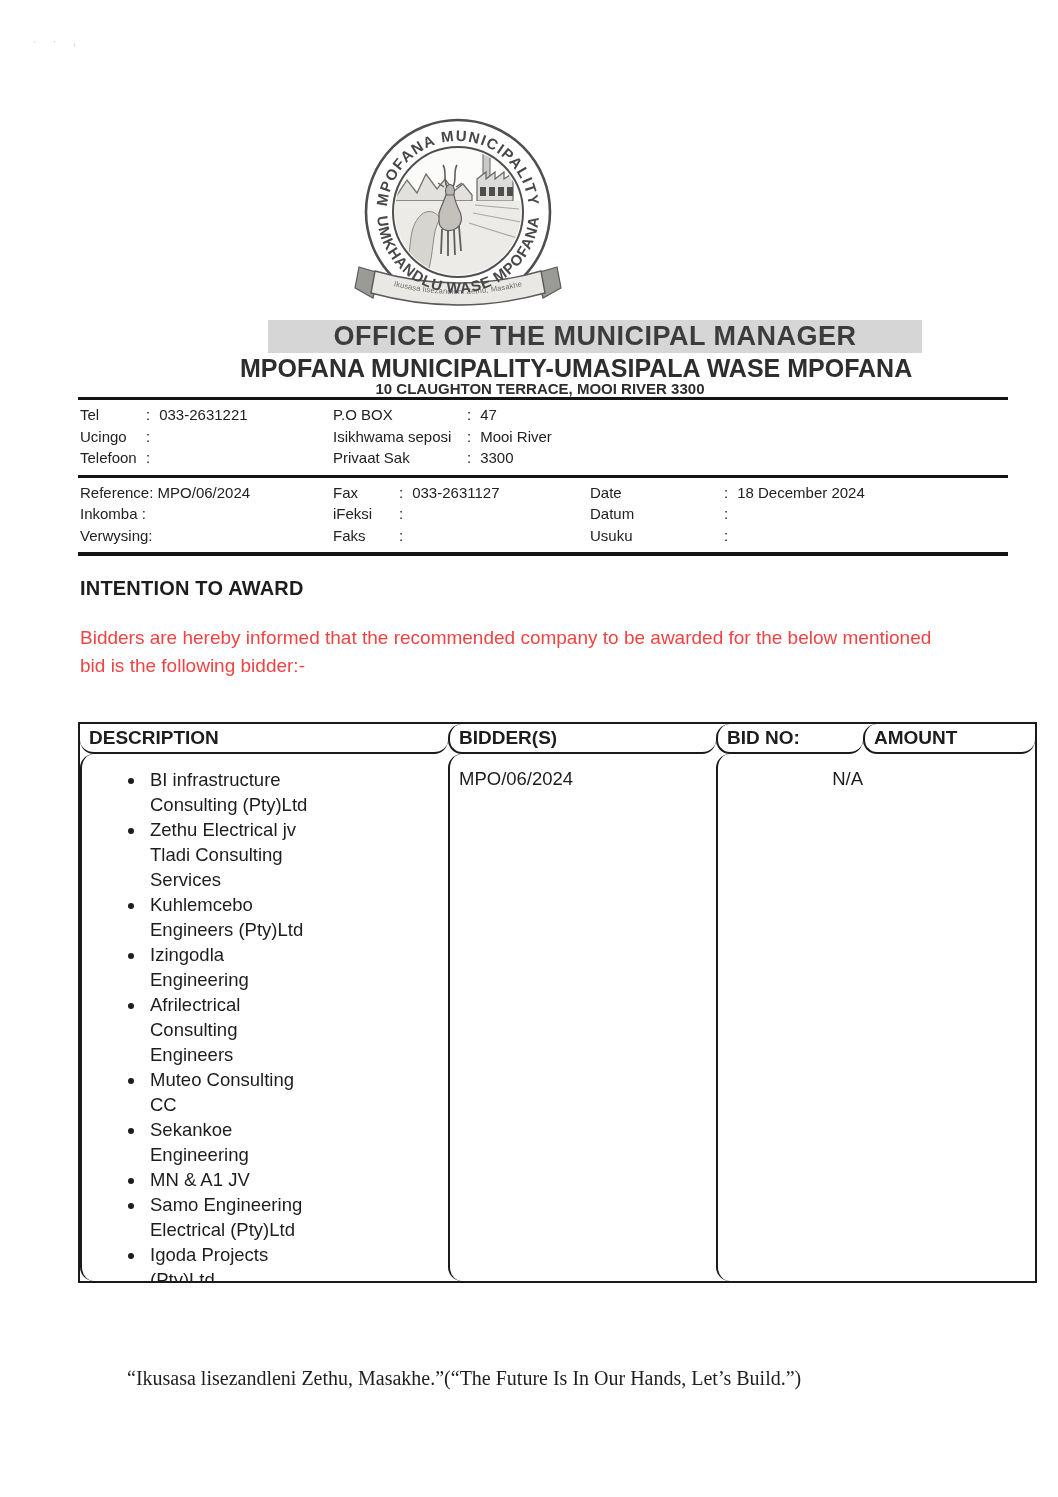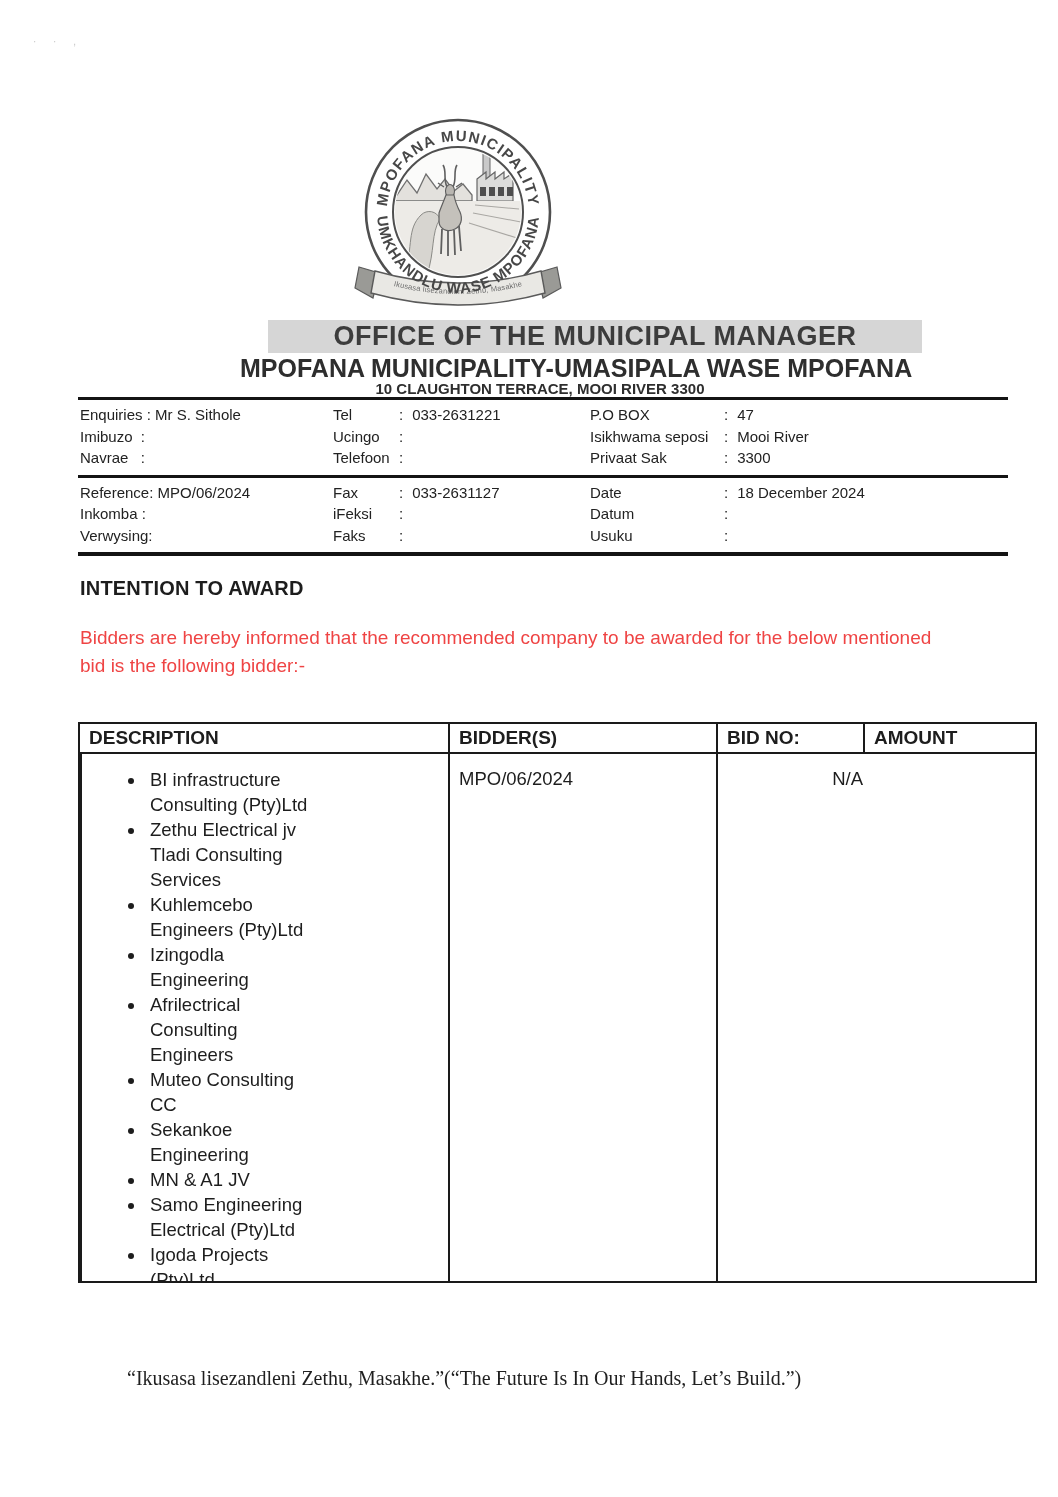--- a/index.html
+++ b/index.html
@@ -49,21 +49,21 @@
   .intent-heading{ position:absolute; left:80px; top:577px; font-weight:bold; font-size:20px; letter-spacing:.2px; }
   .intro{ position:absolute; left:80px; top:624px; width:872px; font-size:19px; line-height:28px; color:#ef4444; }
 
   
   .award{
     position:absolute; left:78px; top:722px; width:959px; height:561px;
     border:2px solid #1a1a1a; display:grid;
     grid-template-columns:368px 268px 147px auto;
     grid-template-rows:30px 1fr;
   }
-  .cell{ overflow:hidden; }
+  .cell{ overflow:hidden;border-radius:14px; }
   .cell.bl{ border-left:2px solid #1a1a1a; }
   .hcell{ font-weight:bold; font-size:19px; padding:3px 0 0 9px; border-bottom:2px solid #1a1a1a; white-space:nowrap; }
   .bcell{ font-size:18.5px; line-height:25px; padding-top:12px; }
   .desc-cell{ padding:5px 26px 0 10px; }
   .bidders-cell ul{ margin:1px 0 0 0; padding:0 0 0 64px; width:252px; }
   .bidders-cell li{ padding-left:4px; margin:0; width:178px; }
   .bidno-cell{ padding-left:9px; }
   .amount-cell{ padding-left:11px;text-align:right; }
 
   
@@ -137,25 +137,20 @@
   </svg>
 </div>
 
 <div class="office-band">OFFICE OF THE MUNICIPAL MANAGER</div>
 <div class="subtitle">MPOFANA MUNICIPALITY-UMASIPALA WASE MPOFANA</div>
 <div class="address">10 CLAUGHTON TERRACE, MOOI RIVER 3300</div>
 
 <div class="contact">
   <div class="c-group">
     <div class="c-col">
-      <div class="c-line"><span>Enquiries : </span><span>Mr S. Sithole</span></div>
-      <div class="c-line"><span>Imibuzo  :</span><span></span></div>
-      <div class="c-line"><span>Navrae   :</span><span></span></div>
-    </div>
-    <div class="c-col">
       <div class="c-line"><span class="lab2">Tel</span><span>:</span><span class="c-val">033-2631221</span></div>
       <div class="c-line"><span class="lab2">Ucingo</span><span>:</span><span class="c-val"></span></div>
       <div class="c-line"><span class="lab2">Telefoon</span><span>:</span><span class="c-val"></span></div>
     </div>
     <div class="c-col">
       <div class="c-line"><span class="lab3">P.O BOX</span><span>:</span><span class="c-val">47</span></div>
       <div class="c-line"><span class="lab3">Isikhwama seposi</span><span>:</span><span class="c-val">Mooi River</span></div>
       <div class="c-line"><span class="lab3">Privaat Sak</span><span>:</span><span class="c-val">3300</span></div>
     </div>
   </div>

